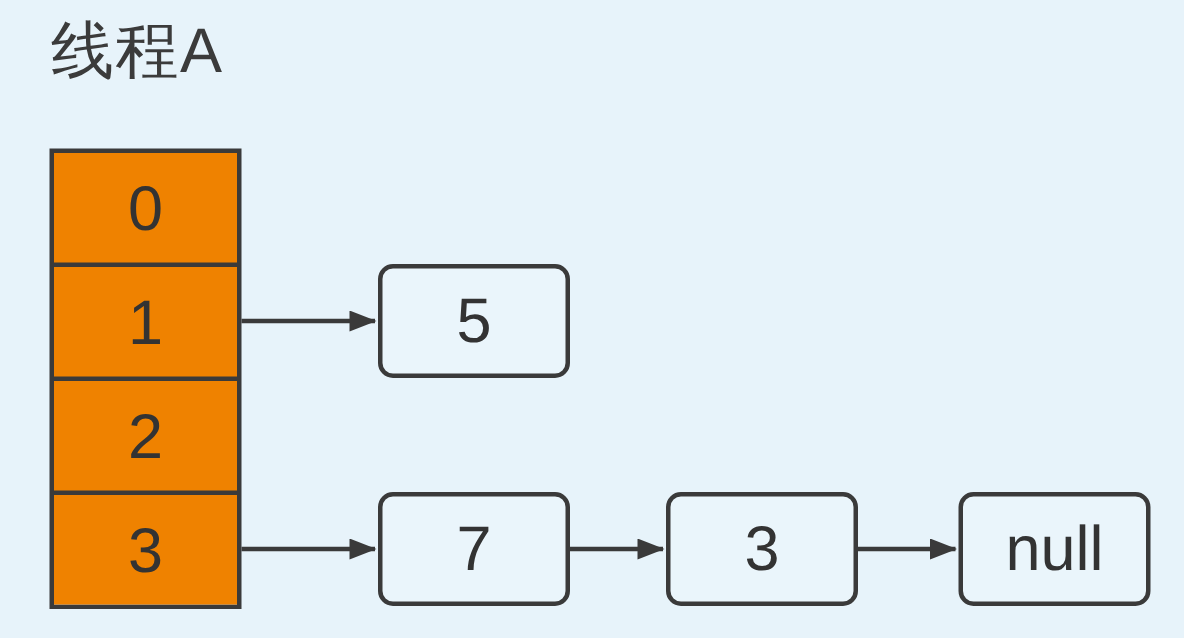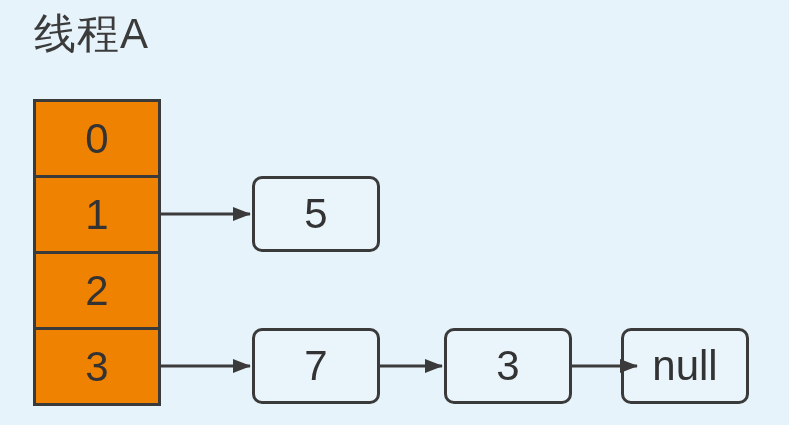--- a/index.html
+++ b/index.html
@@ -45,21 +45,21 @@
     background: #eaf5fb;
     border: 3px solid #3a3a3a;
     border-radius: 10px;
     display: flex; align-items: center; justify-content: center;
     font-size: 42px;
     color: #333333;
   }
   .node-5    { left: 252px; top: 176px; }
   .node-7    { left: 252px; top: 328px; }
   .node-3    { left: 444px; top: 328px; }
-  .node-null { left: 621px; top: 328px; }
+  .node-null { left: 639px; top: 328px; }
   .arrows {
     position: absolute;
     left: 0; top: 0;
     width: 789px; height: 425px;
     pointer-events: none;
   }
   .arrows line { stroke: #3a3a3a; stroke-width: 3; }
 </style>
 </head>
 <body>

